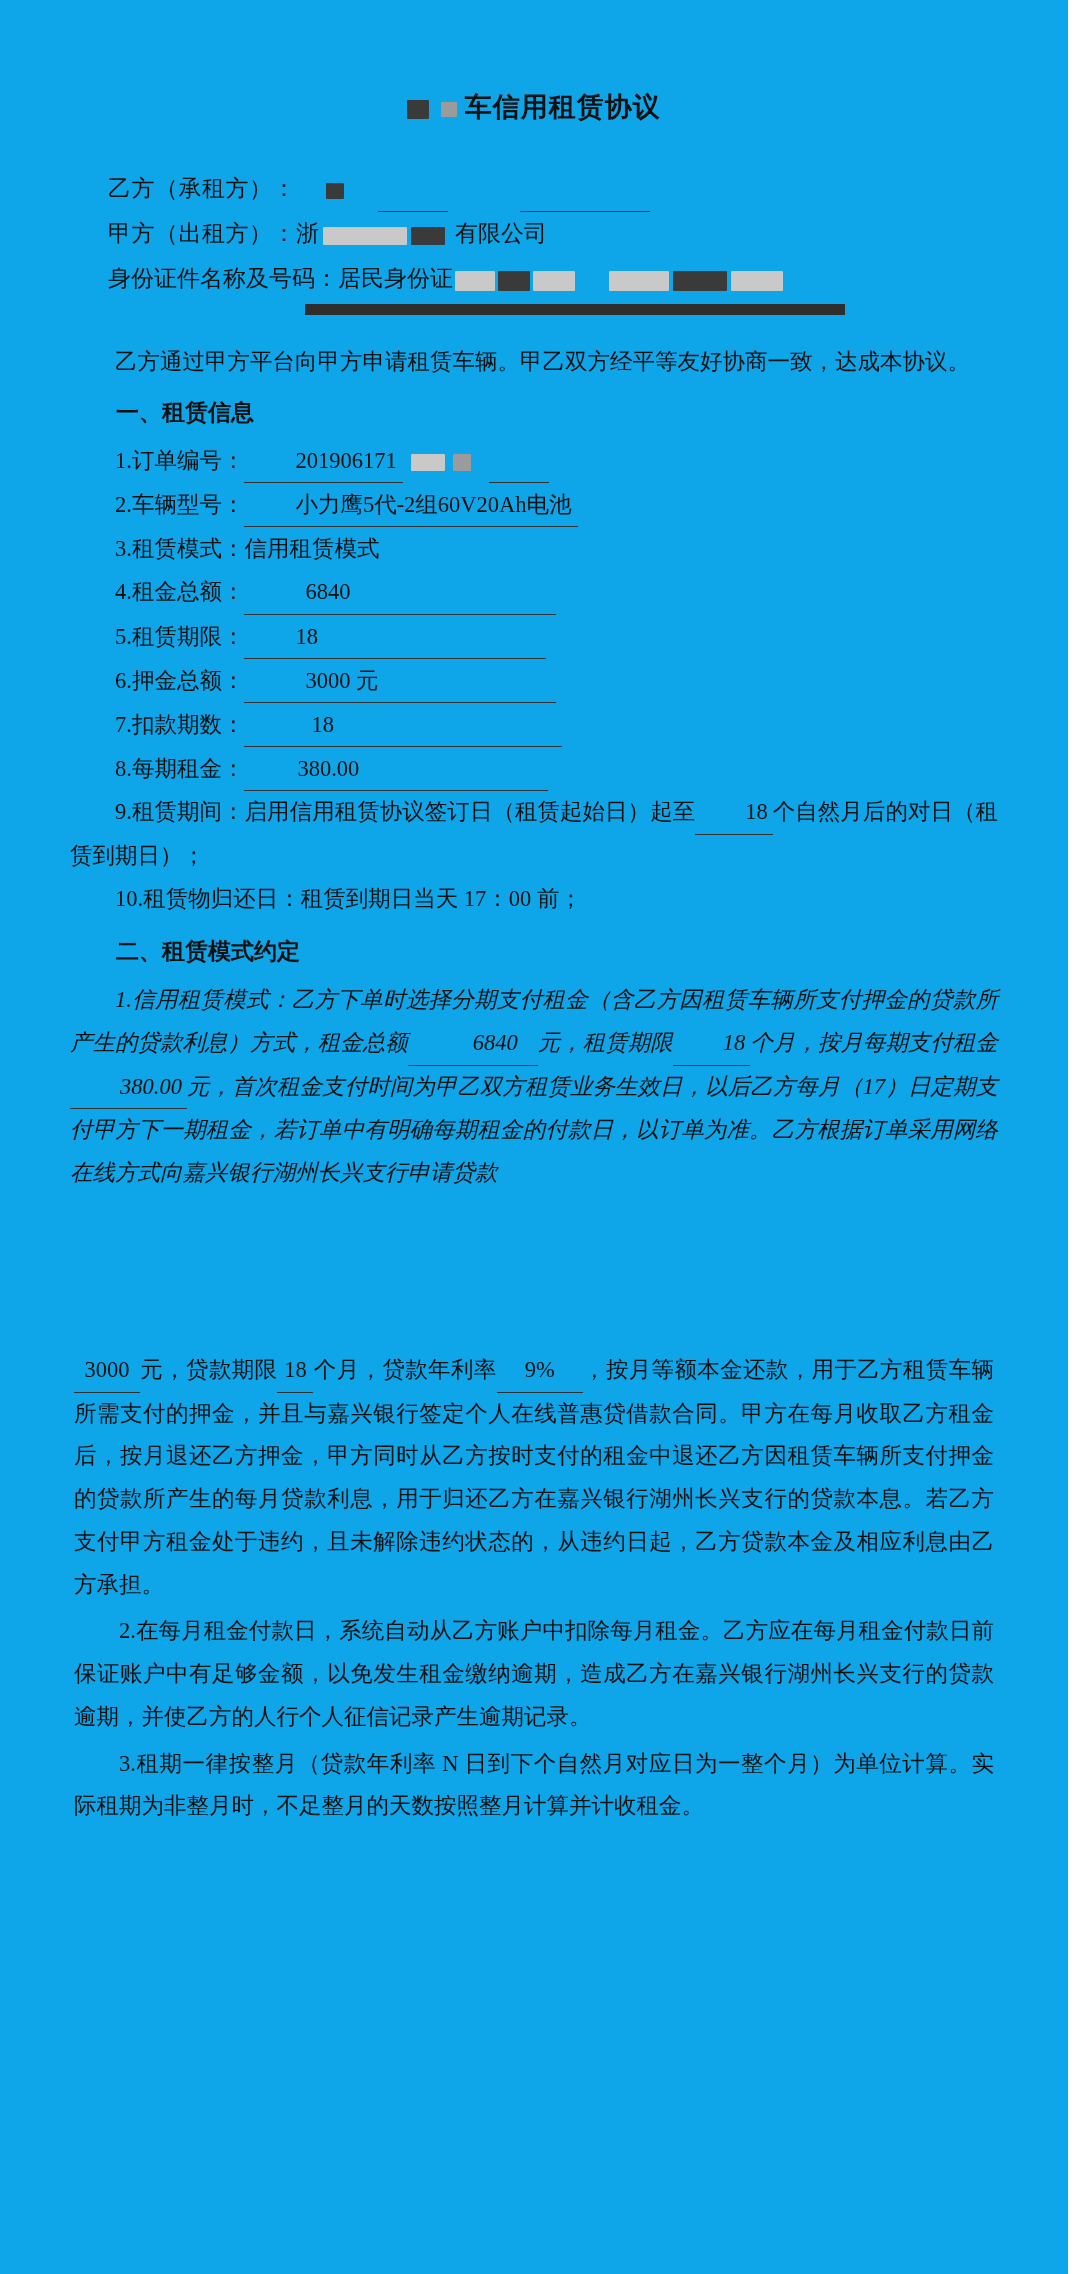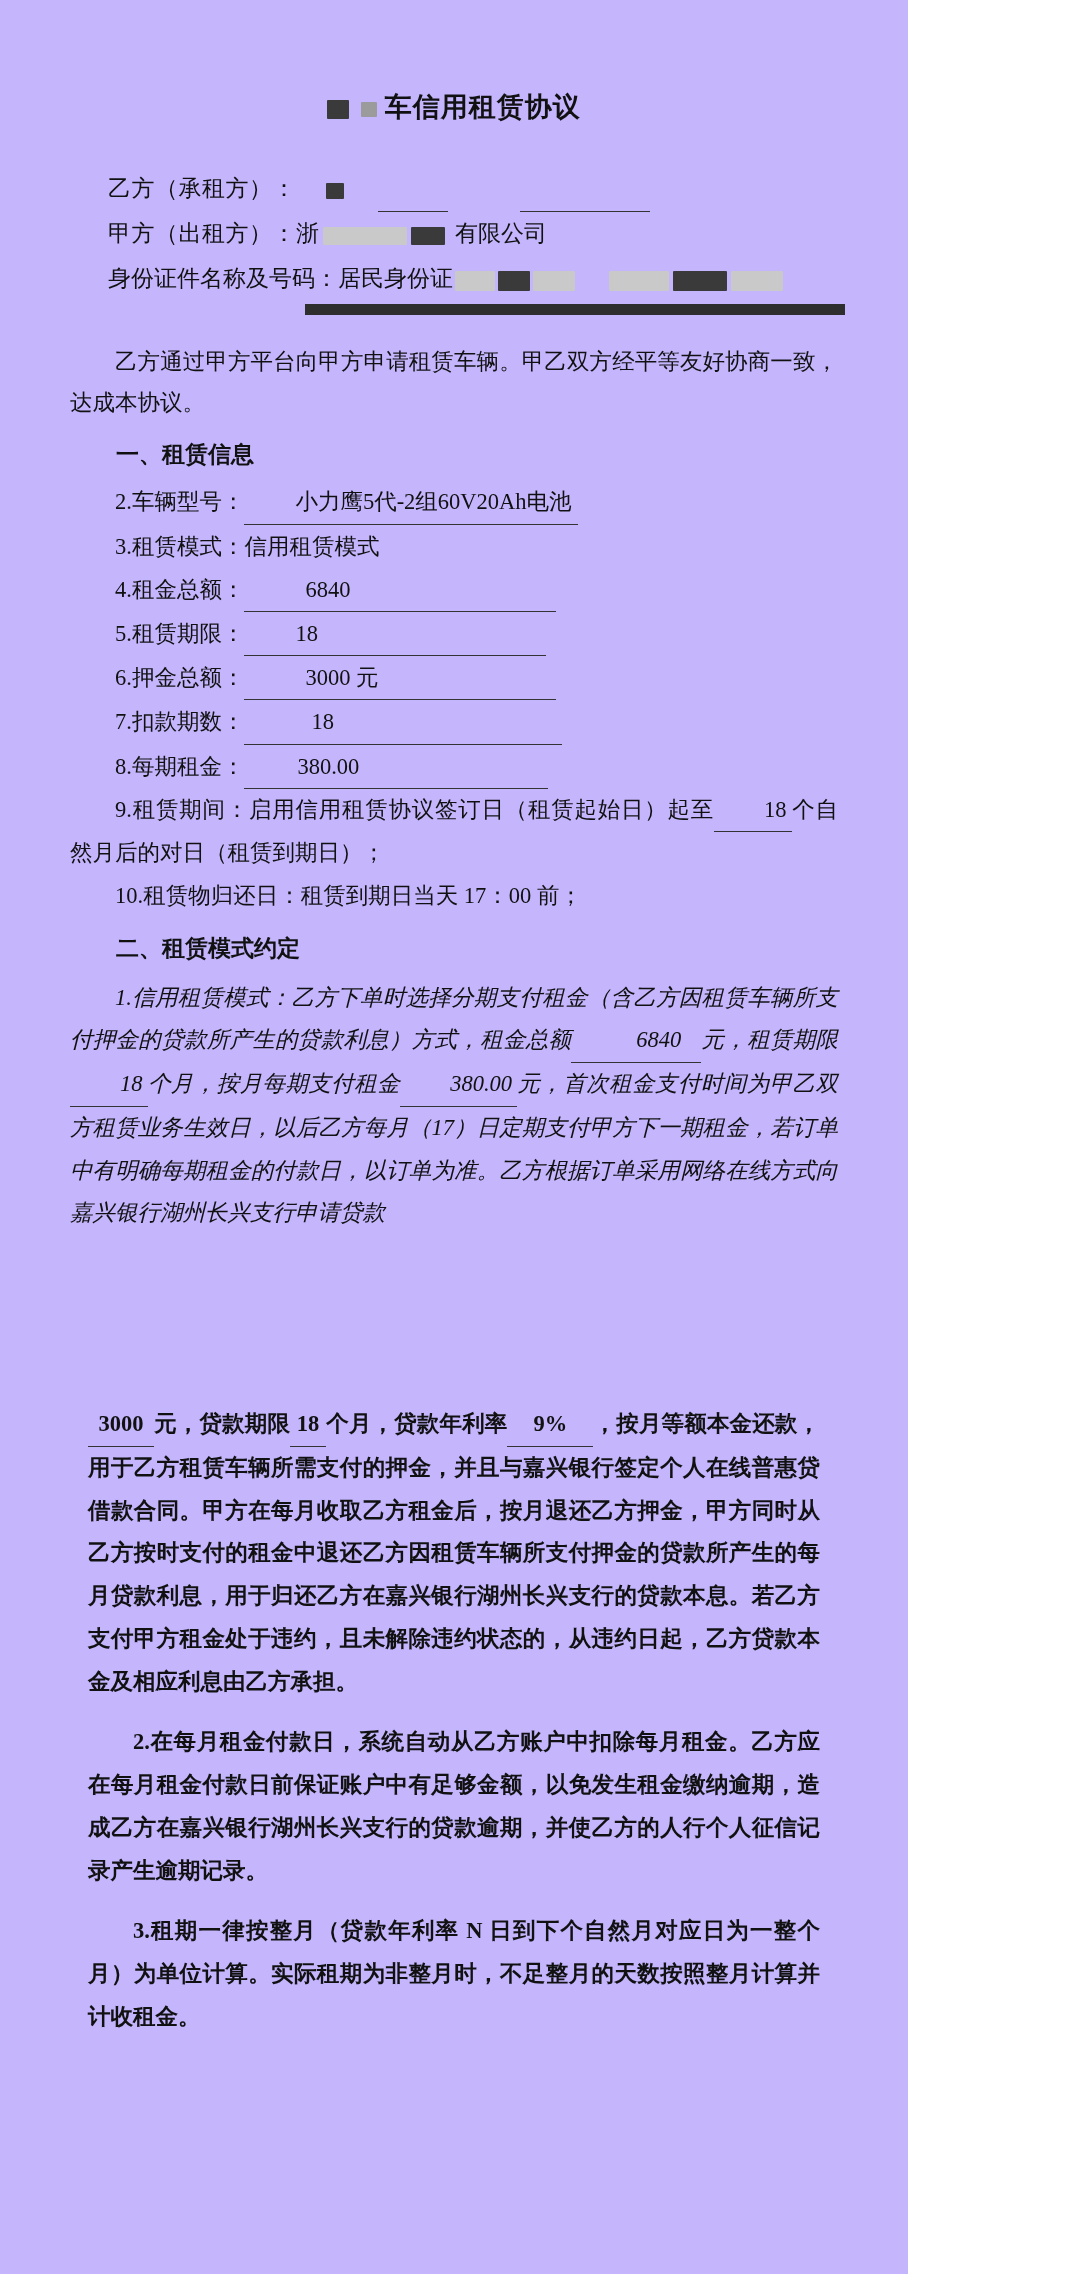--- a/index.html
+++ b/index.html
@@ -8,23 +8,23 @@
     background: #ffffff;
   }
   body {
     width: 1080px;
     min-height: 2274px;
     font-family: "Liberation Serif", "DejaVu Serif", serif;
     color: #111111;
     position: relative;
   }
   .page {
-    width: 908px;
+    width: 1068px;
     min-height: 2274px;
-    background: #c4b5fd;
+    background: #0ea5e9;
     box-sizing: border-box;
     padding: 70px 70px 40px 70px;
     position: relative;
   }
   .doc-title {
     text-align: center;
     font-size: 27px;
     font-weight: bold;
     letter-spacing: 1px;
     margin: 20px 0 42px 0;
@@ -115,22 +115,21 @@
   }
   .gap {
     height: 150px;
   }
   .lower {
     font-size: 22.5px;
     line-height: 1.9;
     text-align: justify;
   }
   .lower p {
-    margin: 18px;
-    font-weight: bold;
+    margin: 4px;
   }
   .indent2 {
     text-indent: 2em;
   }
   .noindent {
     text-indent: 0;
   }
   .model-val {
     min-width: 280px;
   }
@@ -158,20 +157,23 @@
   <div class="id-row" style="margin-left:38px;">
     
     <span>身份证件名称及号码：居民身份证</span><span class="redact light" style="width:40px;height:20px;margin-left:2px;"></span><span class="redact" style="width:32px;height:20px;margin-left:3px;"></span><span class="redact light" style="width:42px;height:20px;margin-left:3px;"></span><span class="redact light" style="width:60px;height:20px;margin-left:34px;"></span><span class="redact" style="width:54px;height:20px;margin-left:4px;"></span><span class="redact light" style="width:52px;height:20px;margin-left:4px;"></span>
   </div>
   <div class="blackbar"></div>
 
   <p class="body-p" style="margin-top:26px;">乙方通过甲方平台向甲方申请租赁车辆。甲乙双方经平等友好协商一致，达成本协议。</p>
 
   <div class="section-h">一、租赁信息</div>
 
+  <div class="item">
+    <span>1.</span><span>订单编号：</span><span class="val" style="min-width:100px;">201906171</span><span class="redact light" style="width:34px;height:17px;margin-left:8px;"></span><span class="redact mid" style="width:18px;height:17px;margin-left:8px;"></span><span class="blank-ul" style="width:60px;margin-left:18px;"></span>
+  </div>
 
   <div class="item">
     <span>2.</span><span>车辆型号：</span><span class="val model-val">小力鹰5代-2组60V20Ah电池</span>
   </div>
 
   <div class="item">
     <span>3.</span><span>租赁模式：</span><span>信用租赁模式</span>
   </div>
 
   <div class="item">

